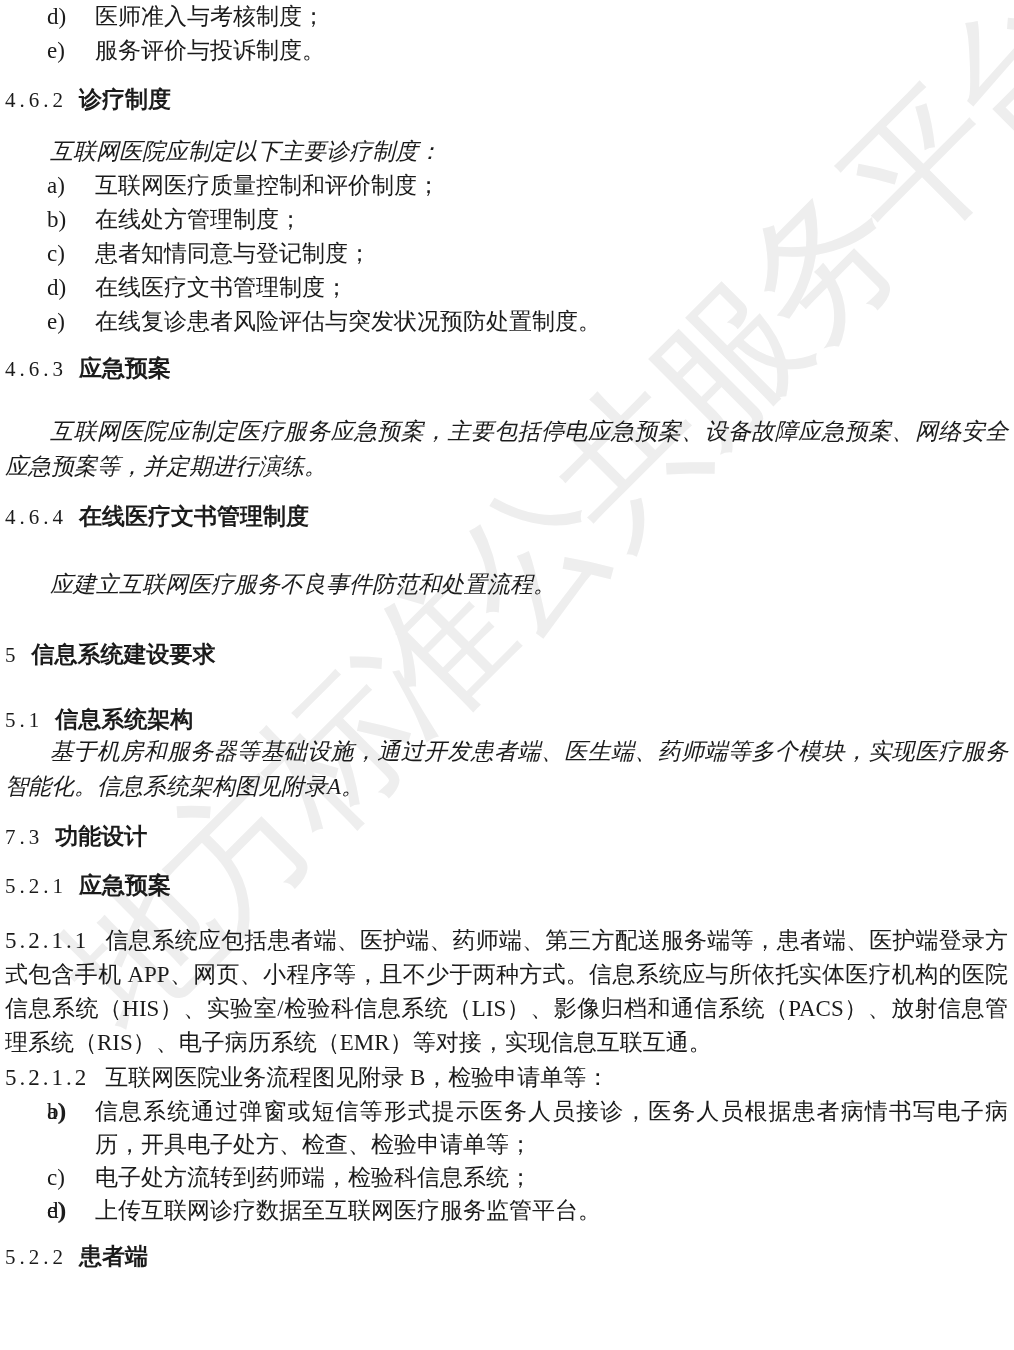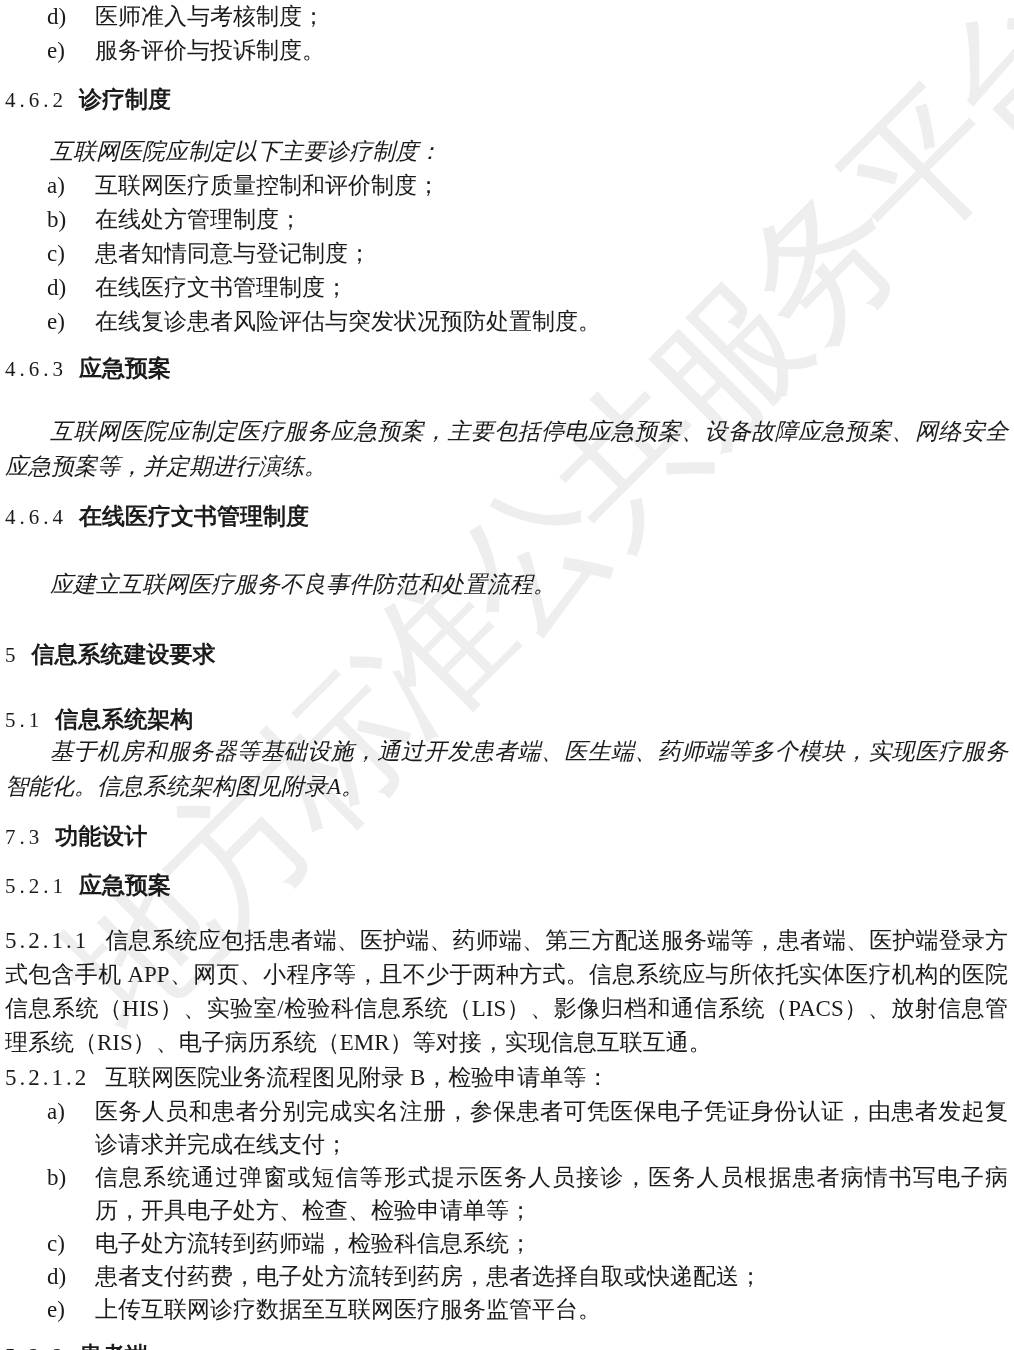--- a/index.html
+++ b/index.html
@@ -180,33 +180,31 @@
       <span class="num">5.2.1.1</span><span>信息系统应包括患者端、医护端、药师端、第三方配送服务端等，患者端、医护端登录方式包含手机 APP、网页、小程序等，且不少于两种方式。信息系统应与所依托实体医疗机构的医院信息系统（HIS）、实验室/检验科信息系统（LIS）、影像归档和通信系统（PACS）、放射信息管理系统（RIS）、电子病历系统（EMR）等对接，实现信息互联互通。</span>
     </div>
 
     <div class="clause" id="p5212">
       <span class="num">5.2.1.2</span><span>互联网医院业务流程图见附录 B，检验申请单等：</span>
     </div>
 
     <div class="list tight" id="list5212">
       <div class="item">
         <span class="marker">a)</span>
-        <span>医务人员和患者分别完成实名注册，参保患者可凭医保电子凭证身份认证，由患者发起复诊请求并完成在线支付；</span>
       </div>
       <div class="item">
         <span class="marker">b)</span>
         <span>信息系统通过弹窗或短信等形式提示医务人员接诊，医务人员根据患者病情书写电子病历，开具电子处方、检查、检验申请单等；</span>
       </div>
       <div class="item">
         <span class="marker">c)</span>
         <span>电子处方流转到药师端，检验科信息系统；</span>
       </div>
       <div class="item">
         <span class="marker">d)</span>
-        <span>患者支付药费，电子处方流转到药房，患者选择自取或快递配送；</span>
       </div>
       <div class="item">
         <span class="marker">e)</span>
         <span>上传互联网诊疗数据至互联网医疗服务监管平台。</span>
       </div>
     </div>
 
     <div class="heading" id="h522">
       <span class="num">5.2.2</span><span>患者端</span>
     </div>

